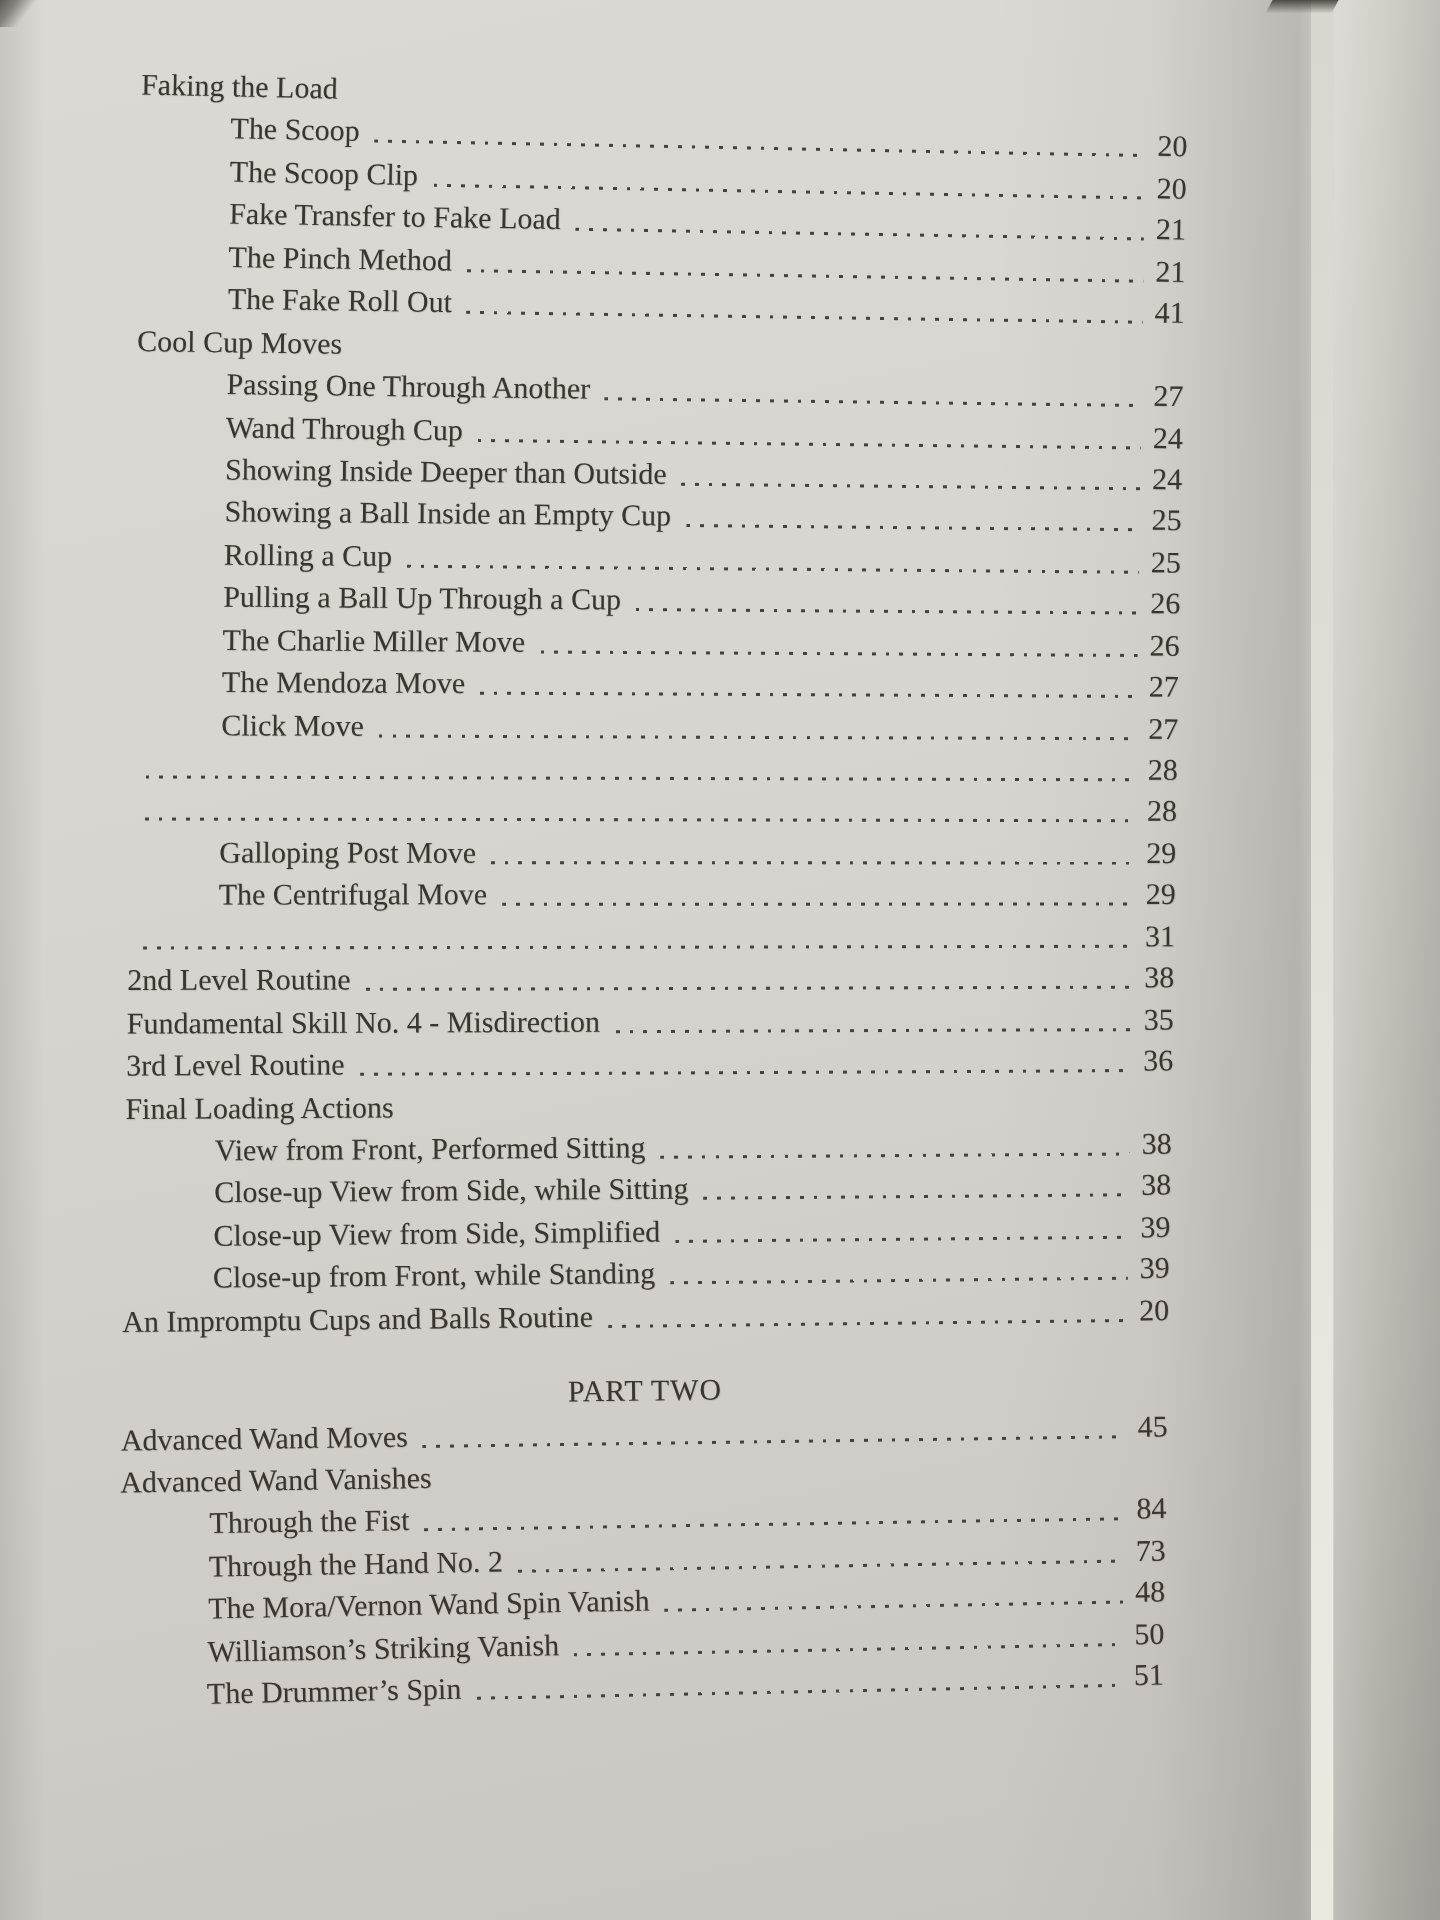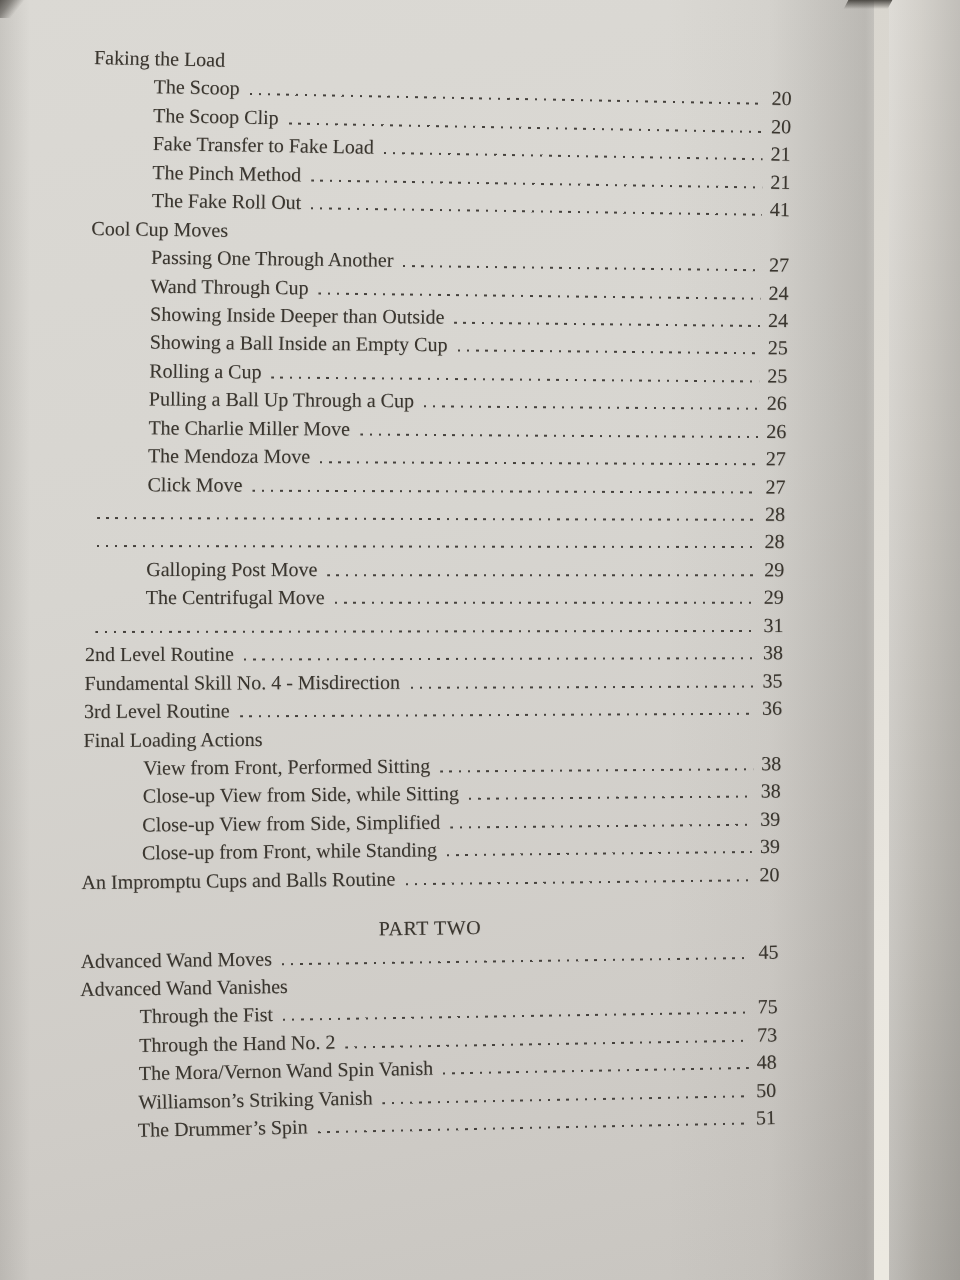--- a/index.html
+++ b/index.html
@@ -271,21 +271,21 @@
         <span class="label">Advanced Wand Moves</span>
         <span class="dots"></span>
         <span class="pagenum">45</span>
       </div>
       <div class="row header" style="transform: translateX(-1.8px) rotate(-0.839deg); transform-origin: 0px 50%;">
         <span class="label">Advanced Wand Vanishes</span>
       </div>
       <div class="row entry indent" style="transform: translateX(-2.3px) rotate(-0.901deg); transform-origin: 0px 50%;">
         <span class="label">Through the Fist</span>
         <span class="dots"></span>
-        <span class="pagenum">75</span>
+        <span class="pagenum">84</span>
       </div>
       <div class="row entry indent" style="transform: translateX(-2.7px) rotate(-0.964deg); transform-origin: 0px 50%;">
         <span class="label">Through the Hand No. 2</span>
         <span class="dots"></span>
         <span class="pagenum">73</span>
       </div>
       <div class="row entry indent" style="transform: translateX(-3.1px) rotate(-1.026deg); transform-origin: 0px 50%;">
         <span class="label">The Mora/Vernon Wand Spin Vanish</span>
         <span class="dots"></span>
         <span class="pagenum">48</span>

